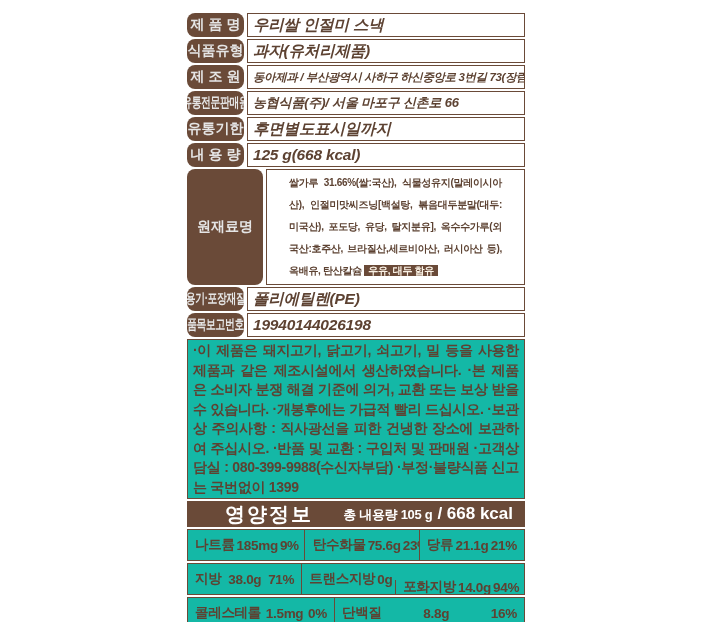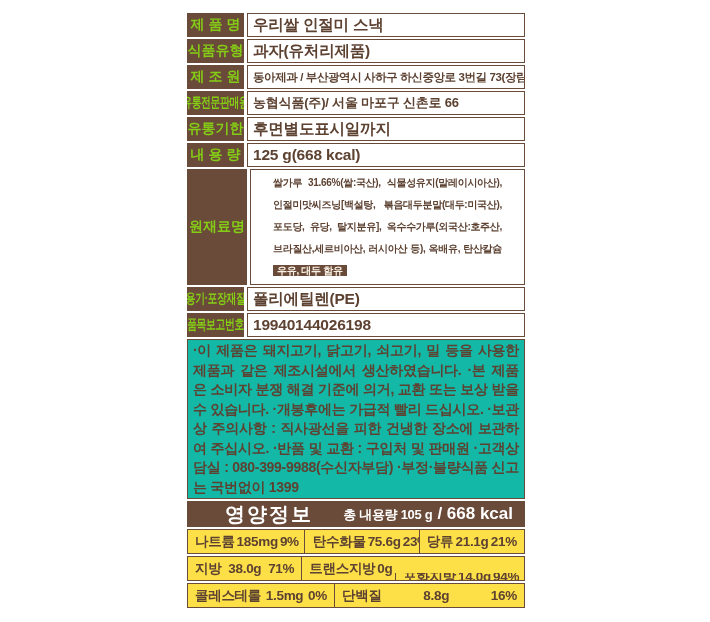--- a/index.html
+++ b/index.html
@@ -8,46 +8,46 @@
     --hl-tx:#fbf3e6;
     --bg:#ffffff;
   }
   *{box-sizing:border-box;}
   html,body{margin:0;padding:0;width:710px;height:622px;background:var(--bg);
     font-family:"Liberation Sans","DejaVu Sans",sans-serif;font-weight:700;}
   .sheet{position:absolute;left:187px;top:13px;width:338px;
     display:flex;flex-direction:column;gap:2px;}
   .rows-group{display:flex;flex-direction:column;gap:2px;}
   .info-row{display:flex;gap:3px;height:24px;flex:none;}
-  .label-cell{width:57px;flex:none;background:var(--brown);color:#84cc16;
+  .label-cell{width:57px;flex:none;background:var(--brown);color:#e5e5e5;
     display:flex;align-items:center;justify-content:center;font-size:14px;
-    overflow:hidden;text-align:center;}
+    overflow:hidden;text-align:center;border-radius:8px;}
   .label-cell .lbl{white-space:nowrap;}
   .label-cell .condensed{transform:scaleX(0.70);letter-spacing:-0.5px;}
   .value-cell{flex:1;border:1.5px solid var(--brown);background:#fff;color:var(--tx);
     display:flex;align-items:center;padding:0 5px;font-size:15.5px;
-    white-space:nowrap;overflow:hidden;letter-spacing:-0.2px;}
+    white-space:nowrap;overflow:hidden;letter-spacing:-0.2px;font-style:italic;}
   .v-s{font-size:13px;}
   .v-xs{font-size:11.5px;letter-spacing:-0.4px;}
   .ingredients-row{display:flex;gap:3px;min-height:112px;flex:none;}
-  .ingredients-row .label-cell{width:60px;}
+  .ingredients-row .label-cell{width:76px;}
   .ingredients-text{flex:1;border:1.5px solid var(--brown);background:#fff;color:var(--tx);
     font-size:10px;line-height:22px;padding:2px 22px;text-align:justify;
     letter-spacing:-0.3px;}
   .allergen{background:var(--brown);color:var(--hl-tx);padding:0 4px;white-space:nowrap;}
   .notice-box{border:1.5px solid var(--brown);background:#14b8a6;color:var(--tx);
     font-size:14px;line-height:19.5px;padding:1px 5px;text-align:justify;
     letter-spacing:-0.3px;min-height:137px;}
   .nut-header{background:var(--brown);color:#ffffff;height:26px;flex:none;
     display:flex;align-items:center;padding:0 10px;}
   .nut-title{font-size:20px;letter-spacing:2px;margin-left:28px;}
   .nut-serv{margin-left:auto;display:flex;align-items:baseline;gap:5px;padding-right:2px;}
   .serv-small{font-size:13px;letter-spacing:-0.3px;}
   .serv-big{font-size:17px;}
-  .nut-row{display:flex;height:25px;flex:none;border:1.5px solid var(--brown);background:#fde047;}
+  .nut-row{display:flex;height:32px;flex:none;border:1.5px solid var(--brown);background:#14b8a6;}
   .nut-cell{display:flex;align-items:center;justify-content:space-between;
     padding:0 7px;color:var(--tx);font-size:13.5px;overflow:hidden;white-space:nowrap;
     letter-spacing:-0.3px;}
   .nut-cell + .nut-cell{border-left:1.5px solid var(--brown);}
   .nut-name{flex:none;}
   .nut-amt{flex:none;padding:0 2px;}
   .nut-dv{flex:none;}
 </style>
 </head>
 <body>

